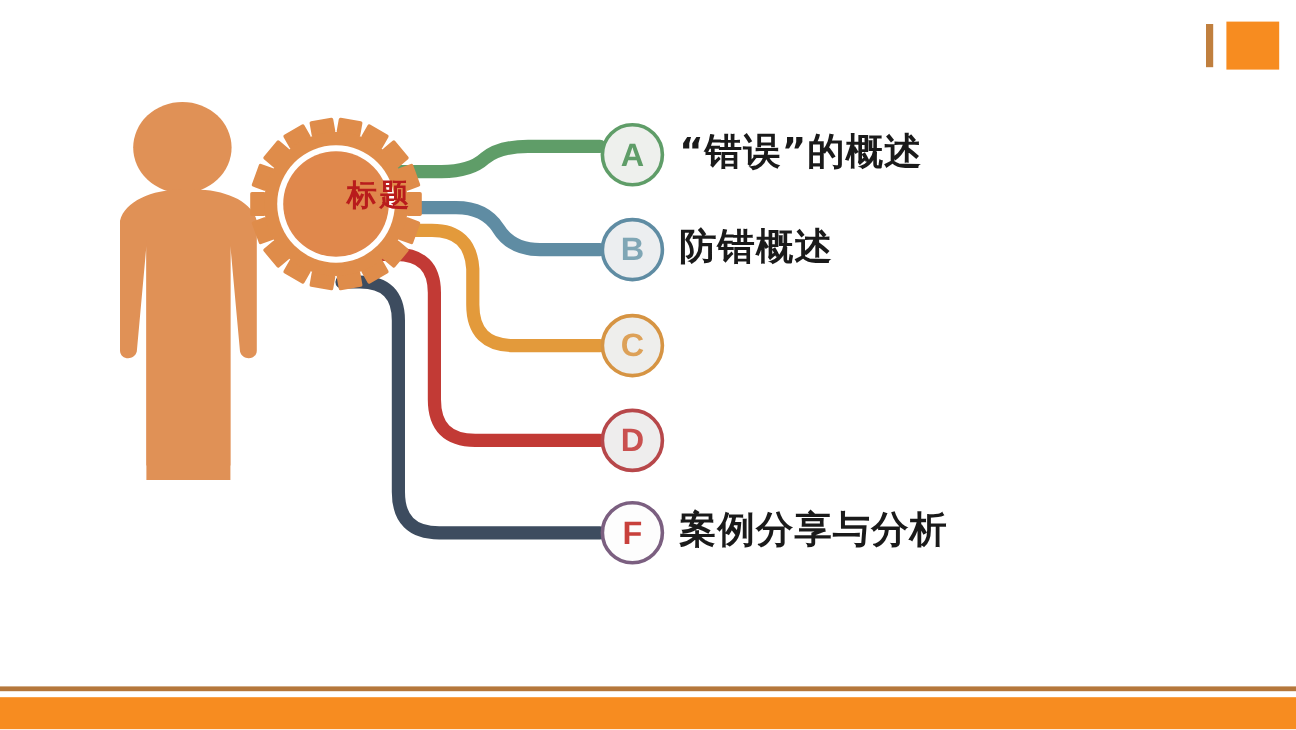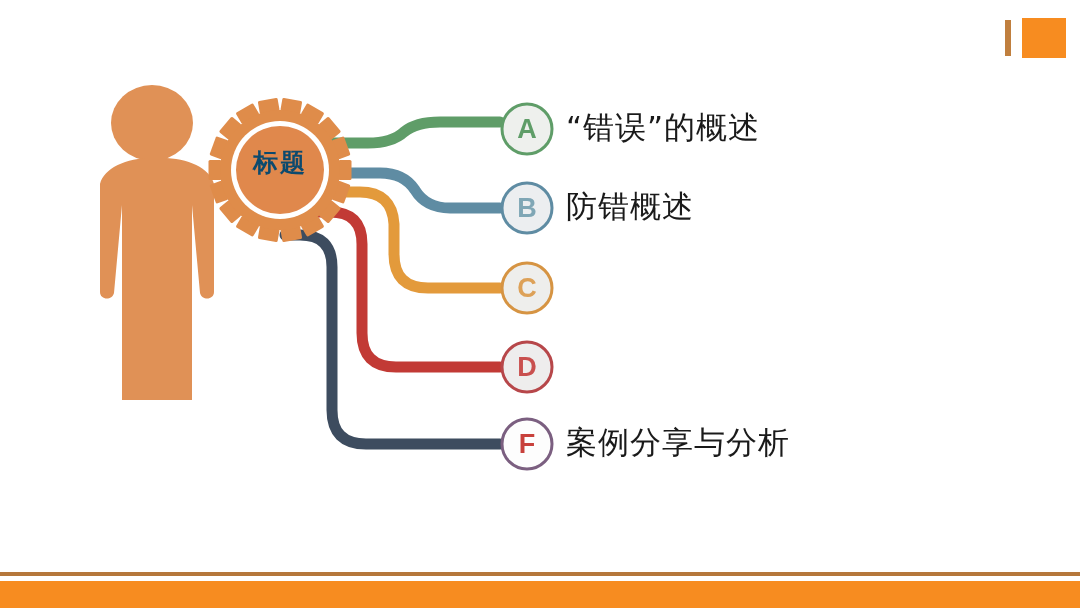--- a/index.html
+++ b/index.html
@@ -63,21 +63,21 @@
     width: 1080px;
     height: 608px;
   }
 
   
   .row-label {
     position: absolute;
     left: 566px;
     color: #1a1a1a;
     font-size: 31px;
-    font-weight: normal;
+    font-weight: bold;
     letter-spacing: 1px;
     white-space: nowrap;
     line-height: 1;
     font-family: "DejaVu Sans", "Liberation Sans", sans-serif;
   }
   .badge-letter {
     position: absolute;
     width: 54px;
     text-align: center;
     font-size: 27px;
@@ -172,21 +172,21 @@
 
     <g id="badges">
         <circle cx="527" cy="129" r="25" fill="#eef0ed" stroke="#5f9d68" stroke-width="3"></circle>
         <circle cx="527" cy="208" r="25" fill="#eceef0" stroke="#5f8ca3" stroke-width="3"></circle>
         <circle cx="527" cy="288" r="25" fill="#eeeeec" stroke="#d69443" stroke-width="3"></circle>
         <circle cx="527" cy="367" r="25" fill="#eeeded" stroke="#b7474a" stroke-width="3"></circle>
         <circle cx="527" cy="444" r="25" fill="#fdfdfd" stroke="#7b5f80" stroke-width="3"></circle>
       </g>
   </svg>
 
-  <div id="gear-title" style="color: #0c4a6e;">标题</div>
+  <div id="gear-title" style="color: #b91c1c; margin-left: 36px;">标题</div>
 
   <div class="badge-letter" style="left: 500px; top: 116px; color: rgb(95, 157, 104);">A</div>
   <div class="badge-letter" style="left: 500px; top: 195px; color: rgb(127, 166, 181);">B</div>
   <div class="badge-letter" style="left: 500px; top: 275px; color: rgb(221, 161, 88);">C</div>
   <div class="badge-letter" style="left: 500px; top: 354px; color: rgb(201, 80, 79);">D</div>
   <div class="badge-letter" style="left: 500px; top: 431px; color: rgb(200, 65, 60);">F</div>
 
   <div class="row-label" style="top: 112px;">“错误”的概述</div>
   <div class="row-label" style="top: 191px; text-align: center;">防错概述</div>
   <div class="row-label" style="top: 427px; text-align: center;">案例分享与分析</div>

